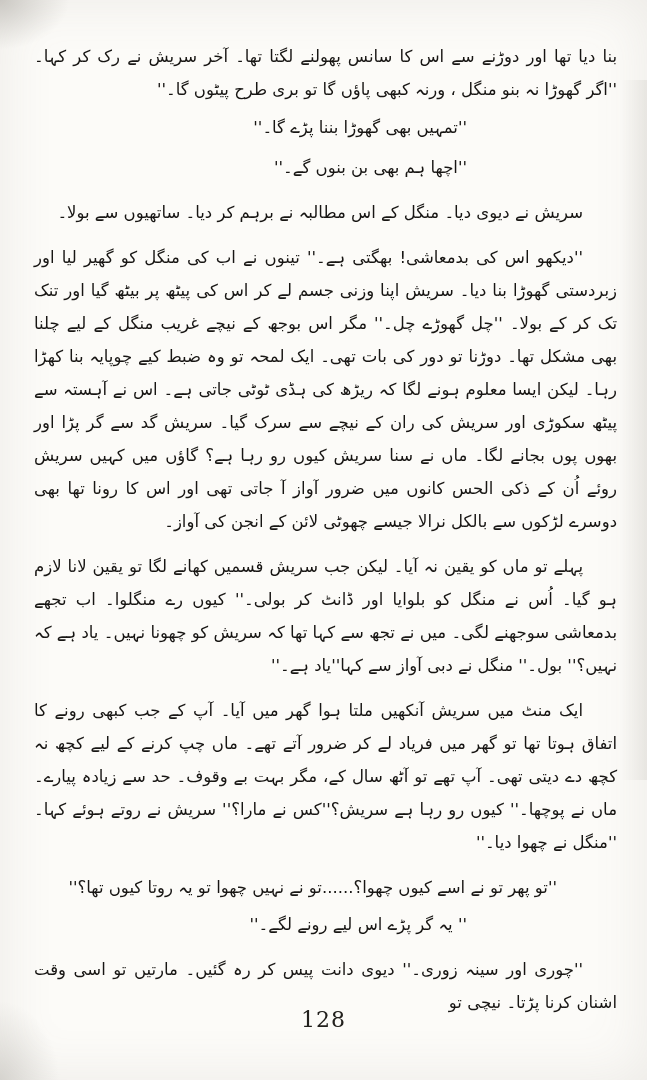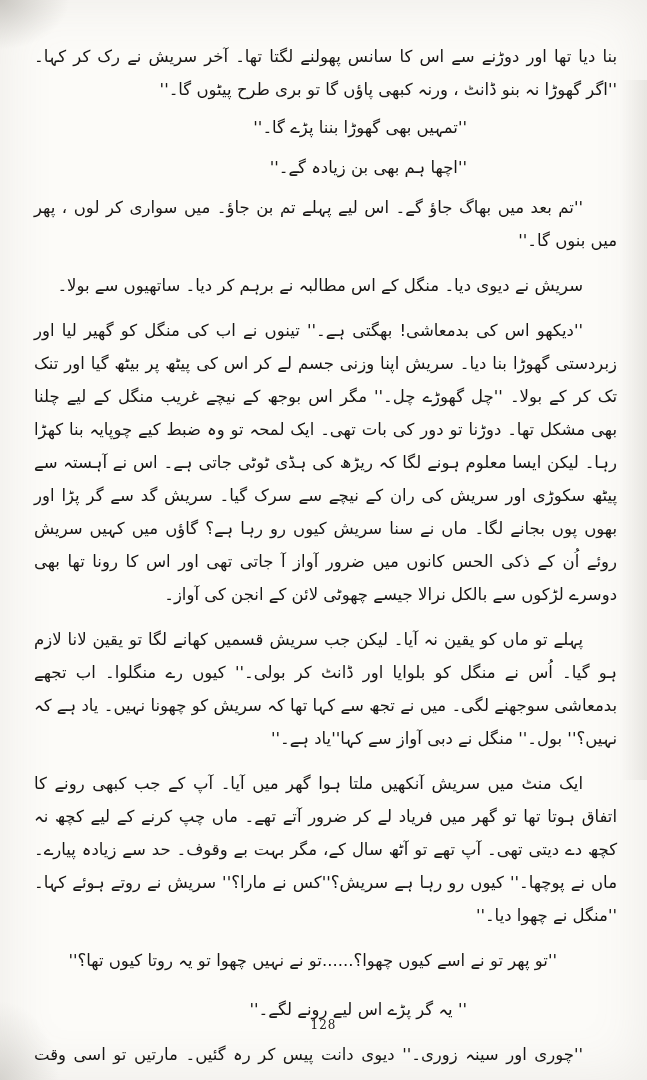--- a/index.html
+++ b/index.html
@@ -30,30 +30,30 @@
     line-height: 33px;
     text-align: justify;
   }
   .text-block p {
     margin: 0 0 5px 0;
     padding: 0;
   }
   p.flush      { text-indent: 0; }
   p.indent     { text-indent: 34px; }   
   p.dialogue   { text-indent: 150px; margin-bottom: 7px; }
-  p.dialogue-med { text-indent: 60px; margin-top: 7px; margin-bottom: 16px; }
+  p.dialogue-med { text-indent: 60px; margin-top: 7px; margin-bottom: 4px; }
   p.spaced-top { margin-top: 12px; }
   .page-number {
     position: absolute;
     bottom: 48px;
     left: 0;
     right: 0;
     text-align: center;
     font-family: "DejaVu Serif", serif;
-    font-size: 12px;
+    font-size: 22px;
     color: #22201d;
     letter-spacing: 1px;
   }
   
   .edge-smudge-top-left, .edge-smudge-bottom-left, .edge-smudge-right {
     position: absolute;
     pointer-events: none;
   }
   .edge-smudge-top-left {
     top: 0; left: 0; width: 70px; height: 50px;
@@ -71,24 +71,23 @@
 </head>
 <body>
 
 <div class="scan-page">
 
   <div class="edge-smudge-top-left"></div>
   <div class="edge-smudge-bottom-left"></div>
   <div class="edge-smudge-right"></div>
 
   <div class="text-block">
-    <p class="flush">بنا دیا تھا اور دوڑنے سے اس کا سانس پھولنے لگتا تھا۔ آخر سریش نے رک کر کہا۔ ''اگر گھوڑا نہ بنو ڈانٹ ، ورنہ کبھی پاؤں گا تو بری طرح پیٹوں گا۔''</p>
+    <p class="flush">بنا دیا تھا اور دوڑنے سے اس کا سانس پھولنے لگتا تھا۔ آخر سریش نے رک کر کہا۔ ''اگر گھوڑا نہ بنو منگل ، ورنہ کبھی پاؤں گا تو بری طرح پیٹوں گا۔''</p>
     <p class="dialogue">''تمہیں بھی گھوڑا بننا پڑے گا۔''</p>
-    <p class="dialogue">''اچھا ہم بھی بن زیادہ گے۔''</p>
-    <p class="indent">''تم بعد میں بھاگ جاؤ گے۔ اس لیے پہلے تم بن جاؤ۔ میں سواری کر لوں ، پھر میں بنوں گا۔''</p>
+    <p class="dialogue">''اچھا ہم بھی بن بنوں گے۔''</p>
     <p class="indent spaced-top">سریش نے دیوی دیا۔ منگل کے اس مطالبہ نے برہم کر دیا۔ ساتھیوں سے بولا۔</p>
     <p class="indent spaced-top">''دیکھو اس کی بدمعاشی! بھگتی ہے۔'' تینوں نے اب کی منگل کو گھیر لیا اور زبردستی گھوڑا بنا دیا۔ سریش اپنا وزنی جسم لے کر اس کی پیٹھ پر بیٹھ گیا اور تنک تک کر کے بولا۔ ''چل گھوڑے چل۔'' مگر اس بوجھ کے نیچے غریب منگل کے لیے چلنا بھی مشکل تھا۔ دوڑنا تو دور کی بات تھی۔ ایک لمحہ تو وہ ضبط کیے چوپایہ بنا کھڑا رہا۔ لیکن ایسا معلوم ہونے لگا کہ ریڑھ کی ہڈی ٹوٹی جاتی ہے۔ اس نے آہستہ سے پیٹھ سکوڑی اور سریش کی ران کے نیچے سے سرک گیا۔ سریش گد سے گر پڑا اور بھوں پوں بجانے لگا۔ ماں نے سنا سریش کیوں رو رہا ہے؟ گاؤں میں کہیں سریش روئے اُن کے ذکی الحس کانوں میں ضرور آواز آ جاتی تھی اور اس کا رونا تھا بھی دوسرے لڑکوں سے بالکل نرالا جیسے چھوٹی لائن کے انجن کی آواز۔</p>
     <p class="indent spaced-top">پہلے تو ماں کو یقین نہ آیا۔ لیکن جب سریش قسمیں کھانے لگا تو یقین لانا لازم ہو گیا۔ اُس نے منگل کو بلوایا اور ڈانٹ کر بولی۔'' کیوں رے منگلوا۔ اب تجھے بدمعاشی سوجھنے لگی۔ میں نے تجھ سے کہا تھا کہ سریش کو چھونا نہیں۔ یاد ہے کہ نہیں؟'' بول۔'' منگل نے دبی آواز سے کہا''یاد ہے۔''</p>
     <p class="indent spaced-top">ایک منٹ میں سریش آنکھیں ملتا ہوا گھر میں آیا۔ آپ کے جب کبھی رونے کا اتفاق ہوتا تھا تو گھر میں فریاد لے کر ضرور آتے تھے۔ ماں چپ کرنے کے لیے کچھ نہ کچھ دے دیتی تھی۔ آپ تھے تو آٹھ سال کے، مگر بہت بے وقوف۔ حد سے زیادہ پیارے۔ ماں نے پوچھا۔'' کیوں رو رہا ہے سریش؟''کس نے مارا؟'' سریش نے روتے ہوئے کہا۔ ''منگل نے چھوا دیا۔''</p>
     <p class="dialogue-med spaced-top">''تو پھر تو نے اسے کیوں چھوا؟......تو نے نہیں چھوا تو یہ روتا کیوں تھا؟''</p>
     <p class="dialogue">'' یہ گر پڑے اس لیے رونے لگے۔''</p>
     <p class="indent spaced-top">''چوری اور سینہ زوری۔'' دیوی دانت پیس کر رہ گئیں۔ مارتیں تو اسی وقت اشنان کرنا پڑتا۔ نیچی تو</p>
   </div>
 
   <div class="page-number">128</div>

